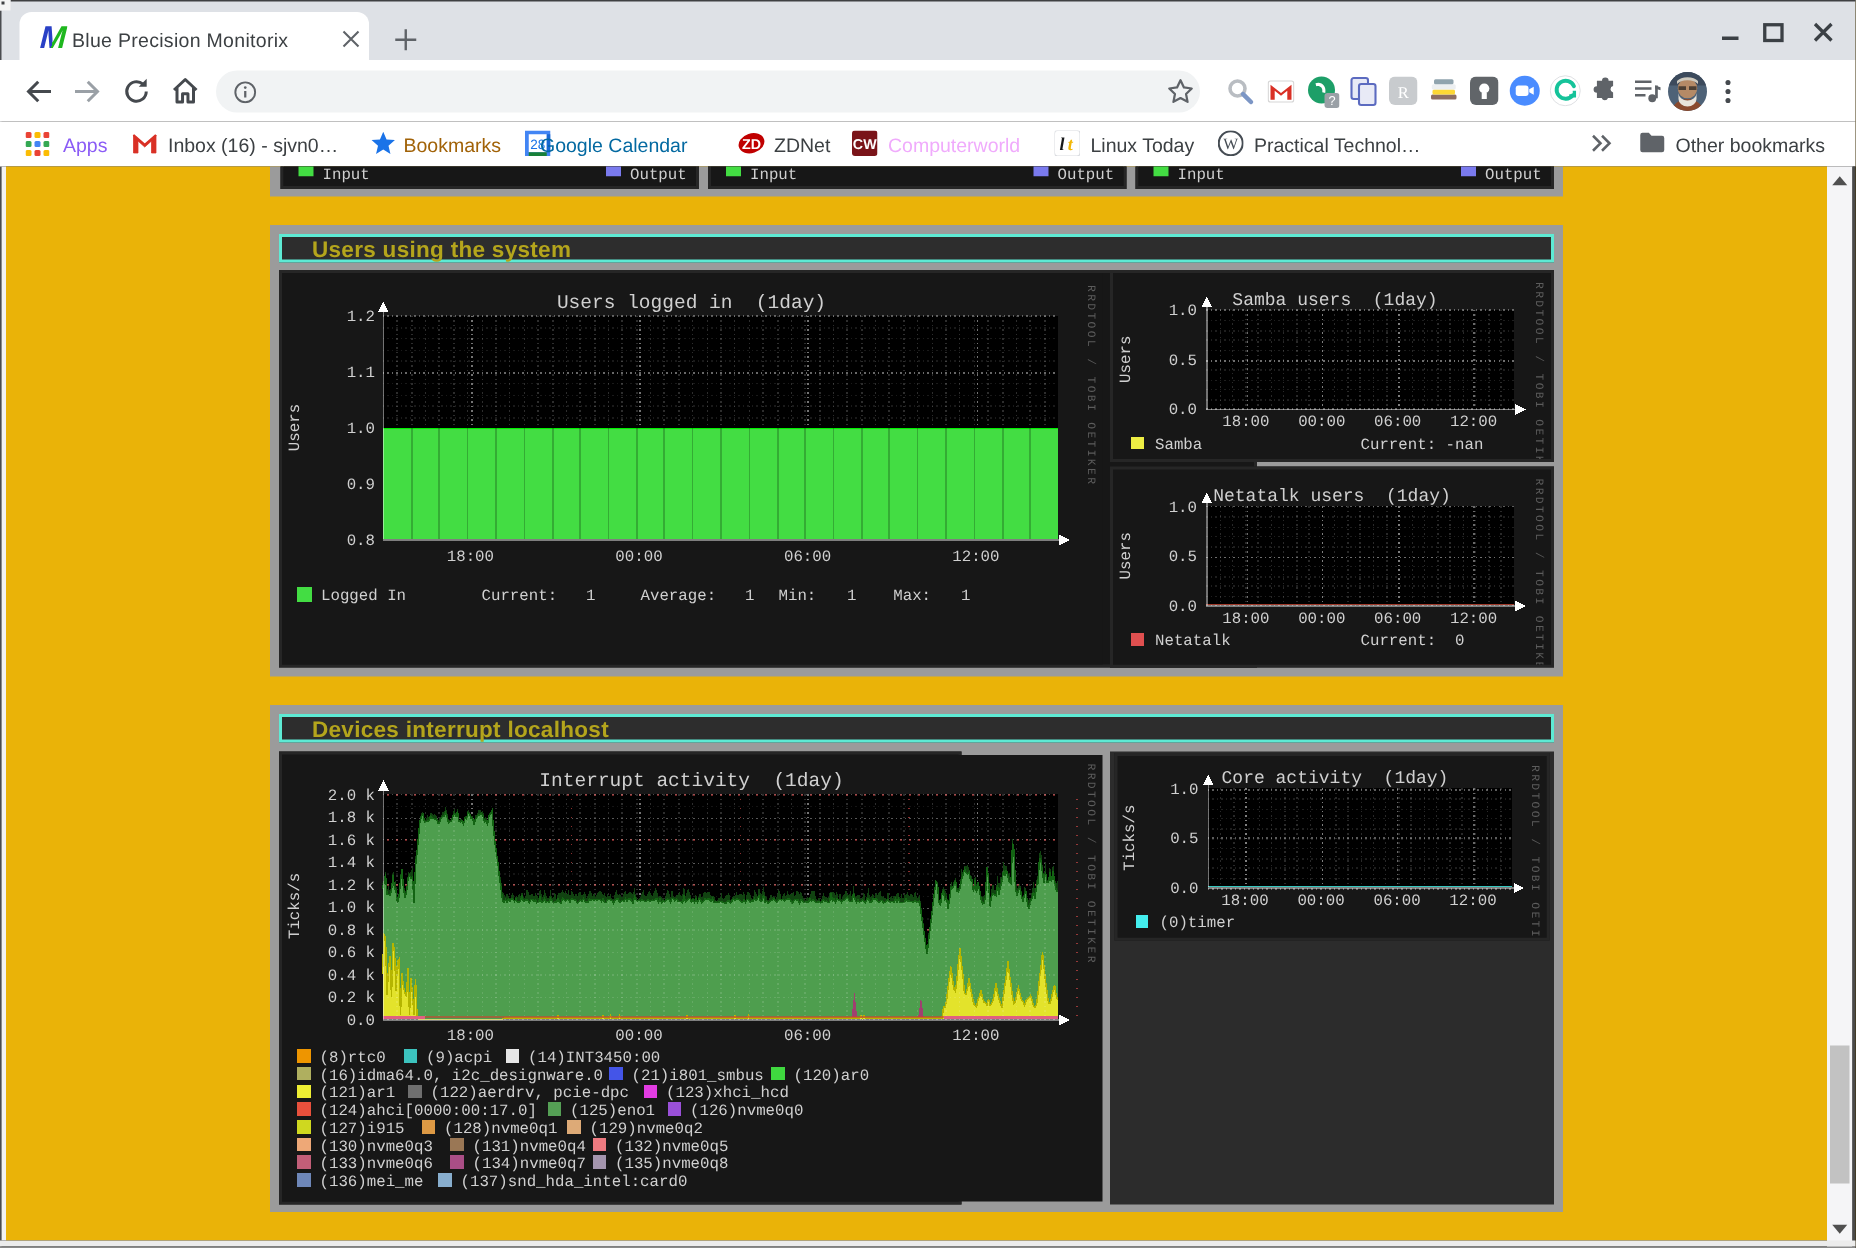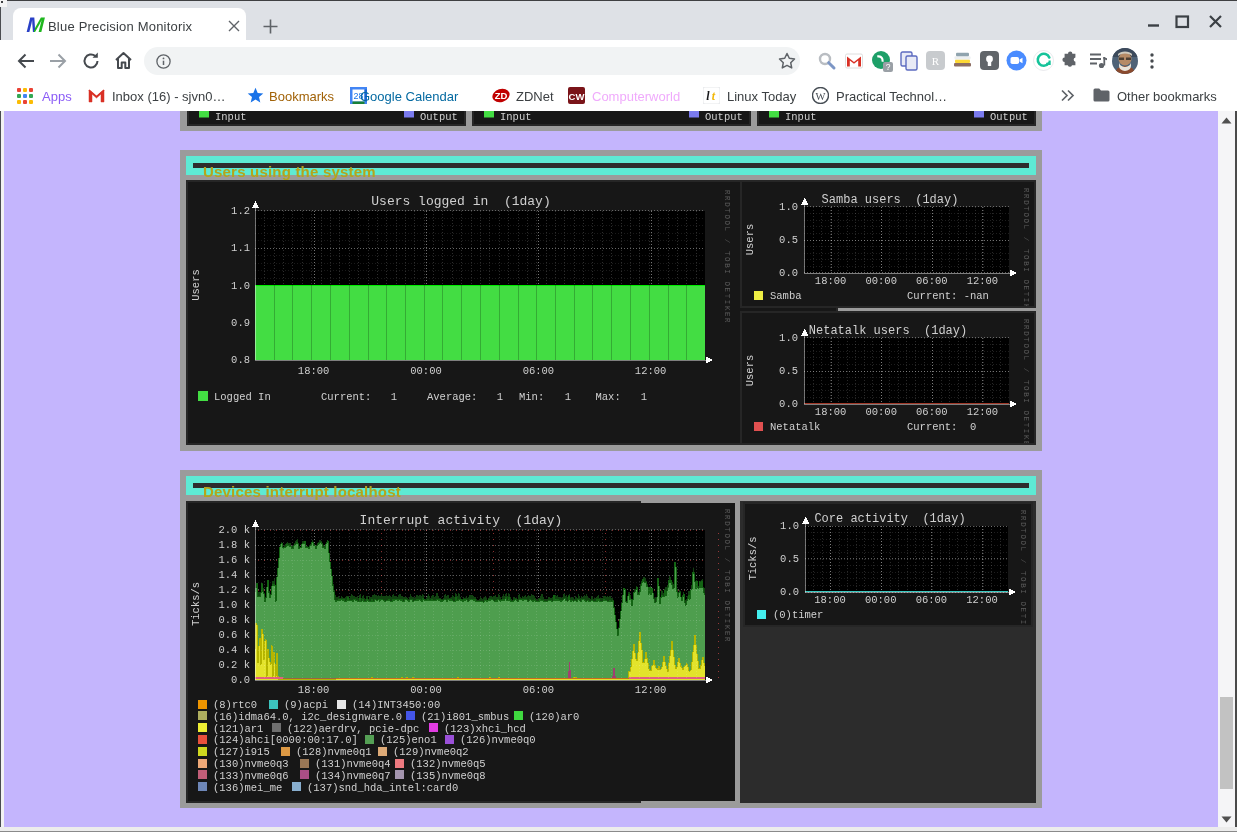--- a/index.html
+++ b/index.html
@@ -1,23 +1,23 @@
 <!DOCTYPE html>
 <html><head><meta charset="utf-8">
 <style>
 * { margin:0; padding:0; box-sizing:border-box; }
 html,body { width:1237px; height:832px; overflow:hidden; background:#000;
   font-family:"Liberation Sans", sans-serif; }
 #win { position:absolute; left:0; top:0; width:1237px; height:832px; }
 #content { position:absolute; left:4px; top:111px; width:1214px; height:716px;
-  background:#c4b5fd; overflow:hidden; }
+  background:#eab308; overflow:hidden; }
 .sect { position:absolute; background:#9b9b9b; }
 .stitle { position:absolute; left:6px; top:6px; right:6px; height:19px; background:#2d2d2d;
-  color:#b4a51c; font-weight:bold; font-size:15px; line-height:18px; letter-spacing:0.2px; padding-left:10px;
-  border:7px solid #5eead4; }
+  color:#b4a51c; font-weight:bold; font-size:15px; line-height:18px; letter-spacing:0.2px; padding-left:20px;
+  border:2px solid #5eead4; }
 .cell { position:absolute; background:#171717; border:2px solid #262626; }
 </style></head>
 <body>
 <div id="win">
 <div style="position:absolute;left:0;top:0;width:1237px;height:40px;background:#dee1e6"></div>
     <div style="position:absolute;left:7px;top:0;width:1230px;height:1px;background:#3f4042"></div>
     <div style="position:absolute;left:0;top:7px;width:1px;height:825px;background:#4a4c50"></div>
     <div style="position:absolute;left:0;top:0;width:7px;height:7px;background:#f4f4f4"></div>
     <div style="position:absolute;left:1px;top:1px;width:2px;height:2px;background:#3f4042"></div>
     <div style="position:absolute;left:13px;top:8px;width:233px;height:32px;background:#ffffff;border-radius:8px 8px 0 0"></div>

